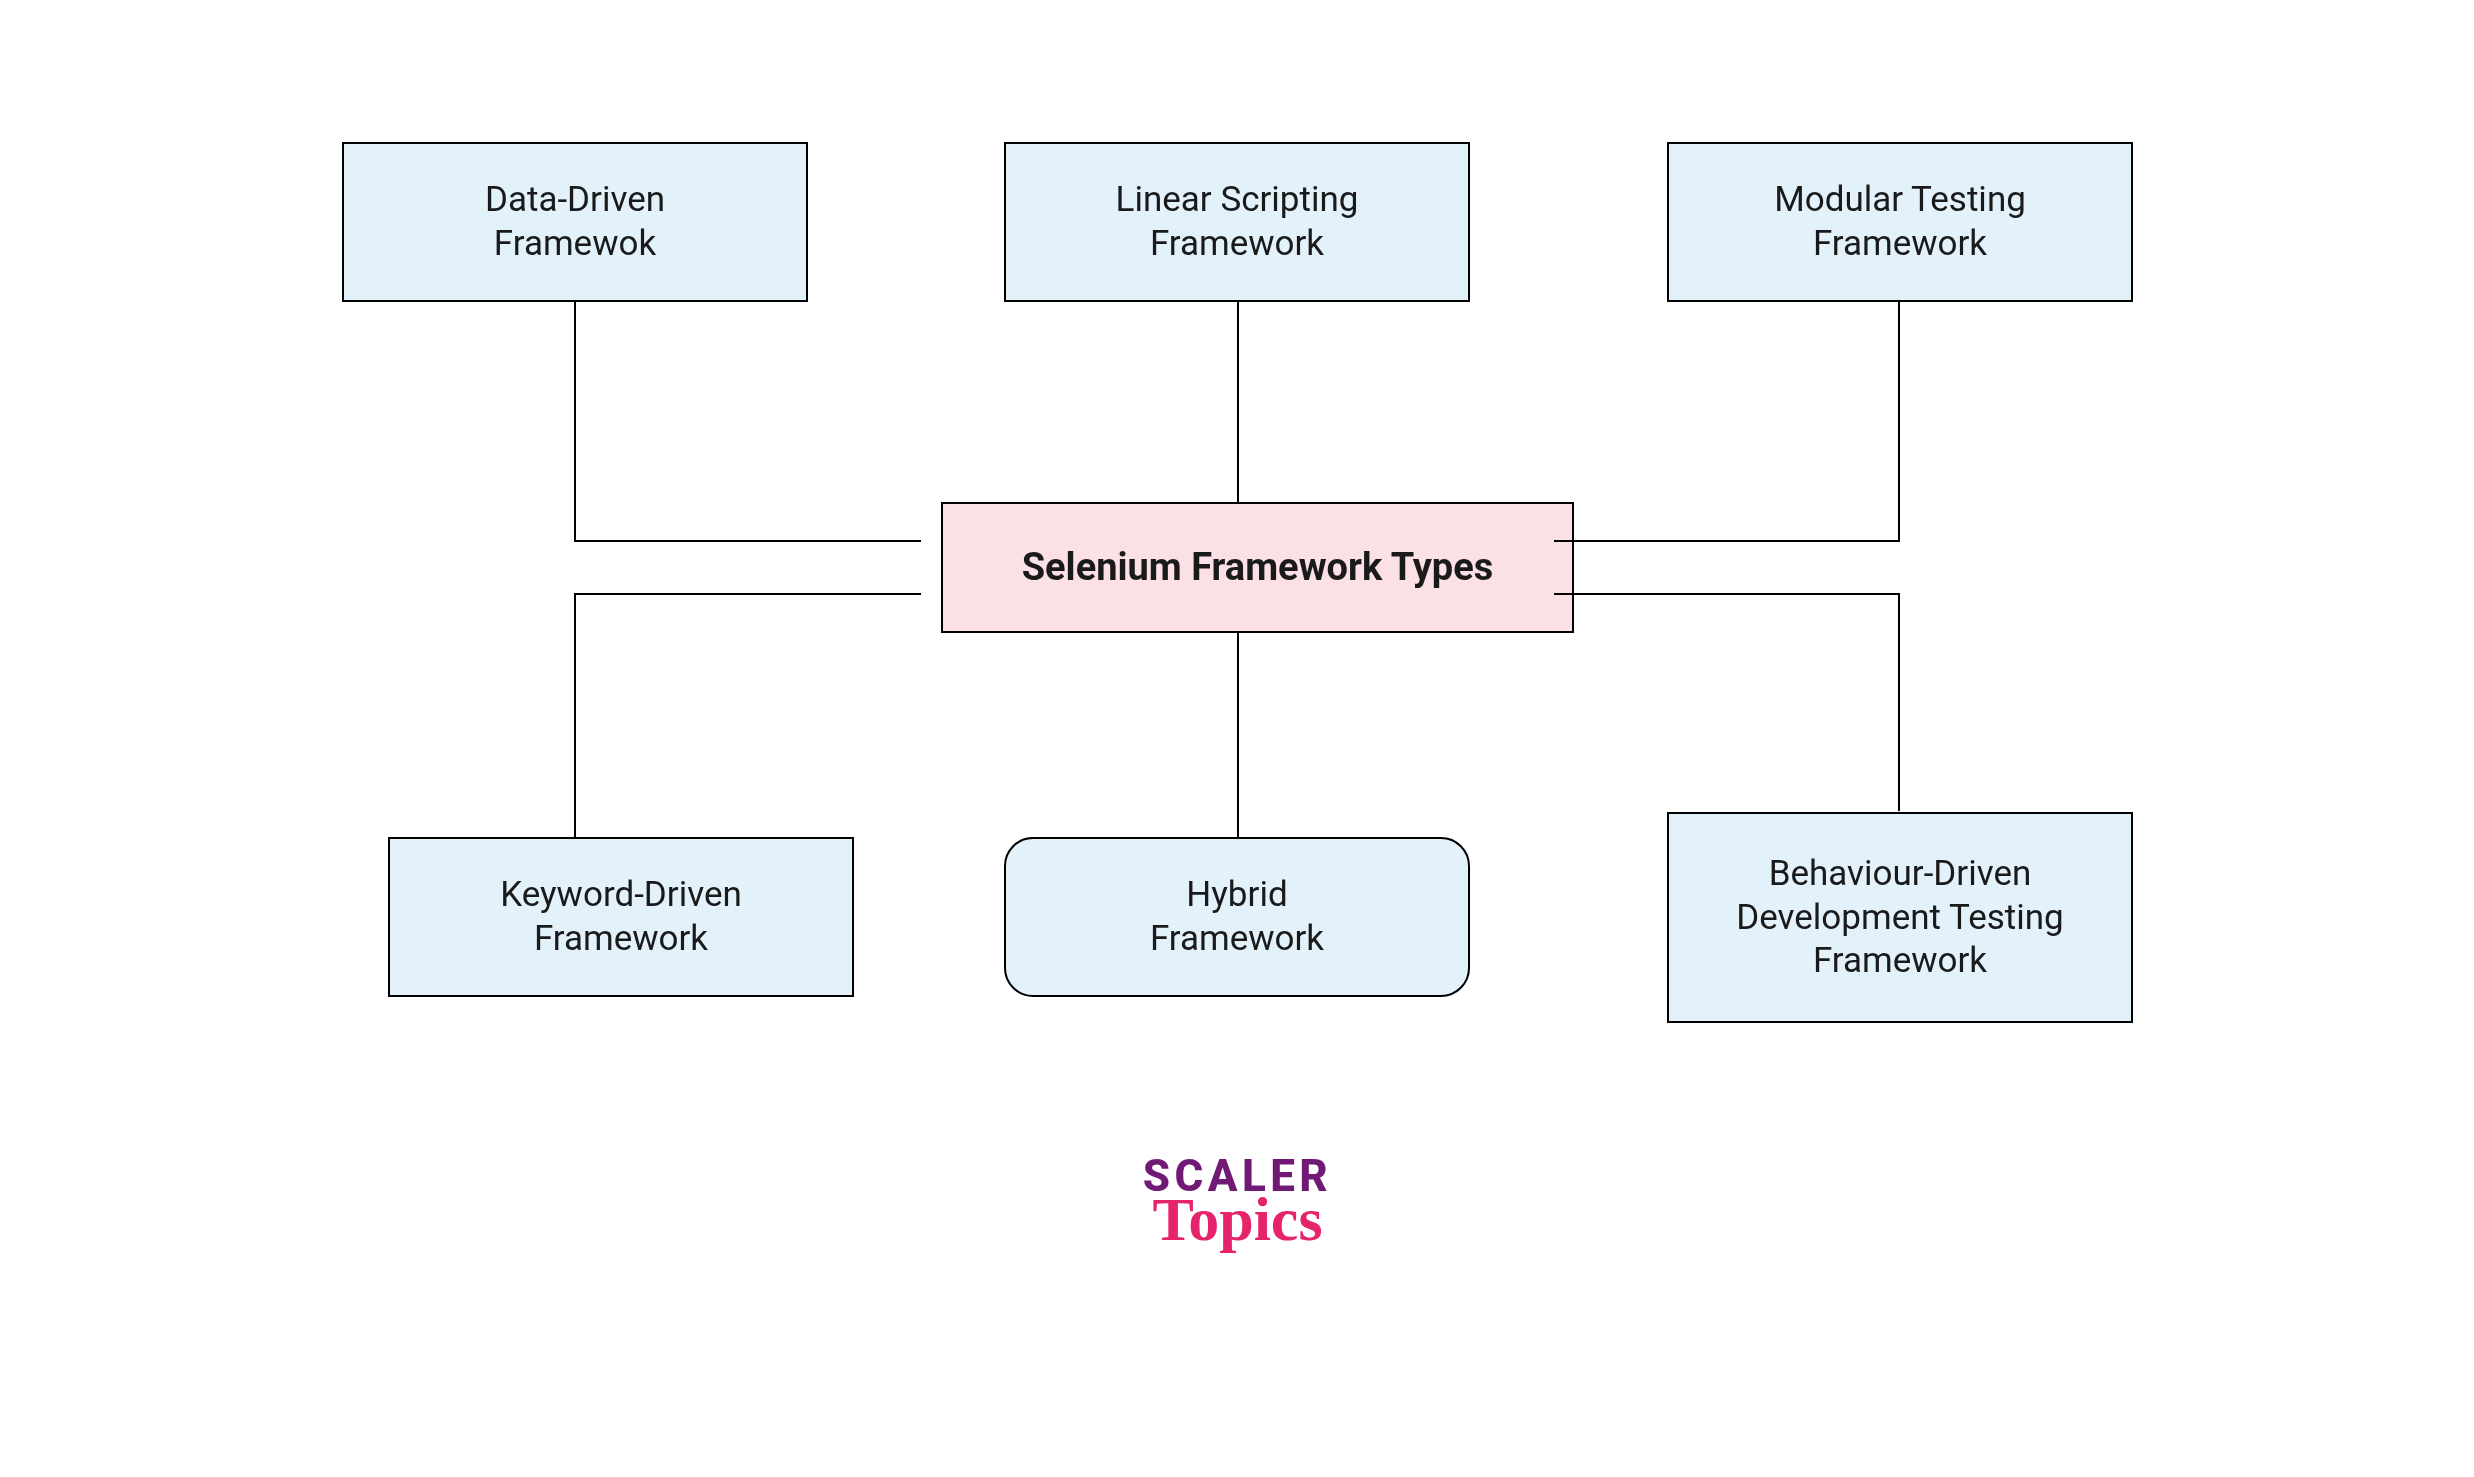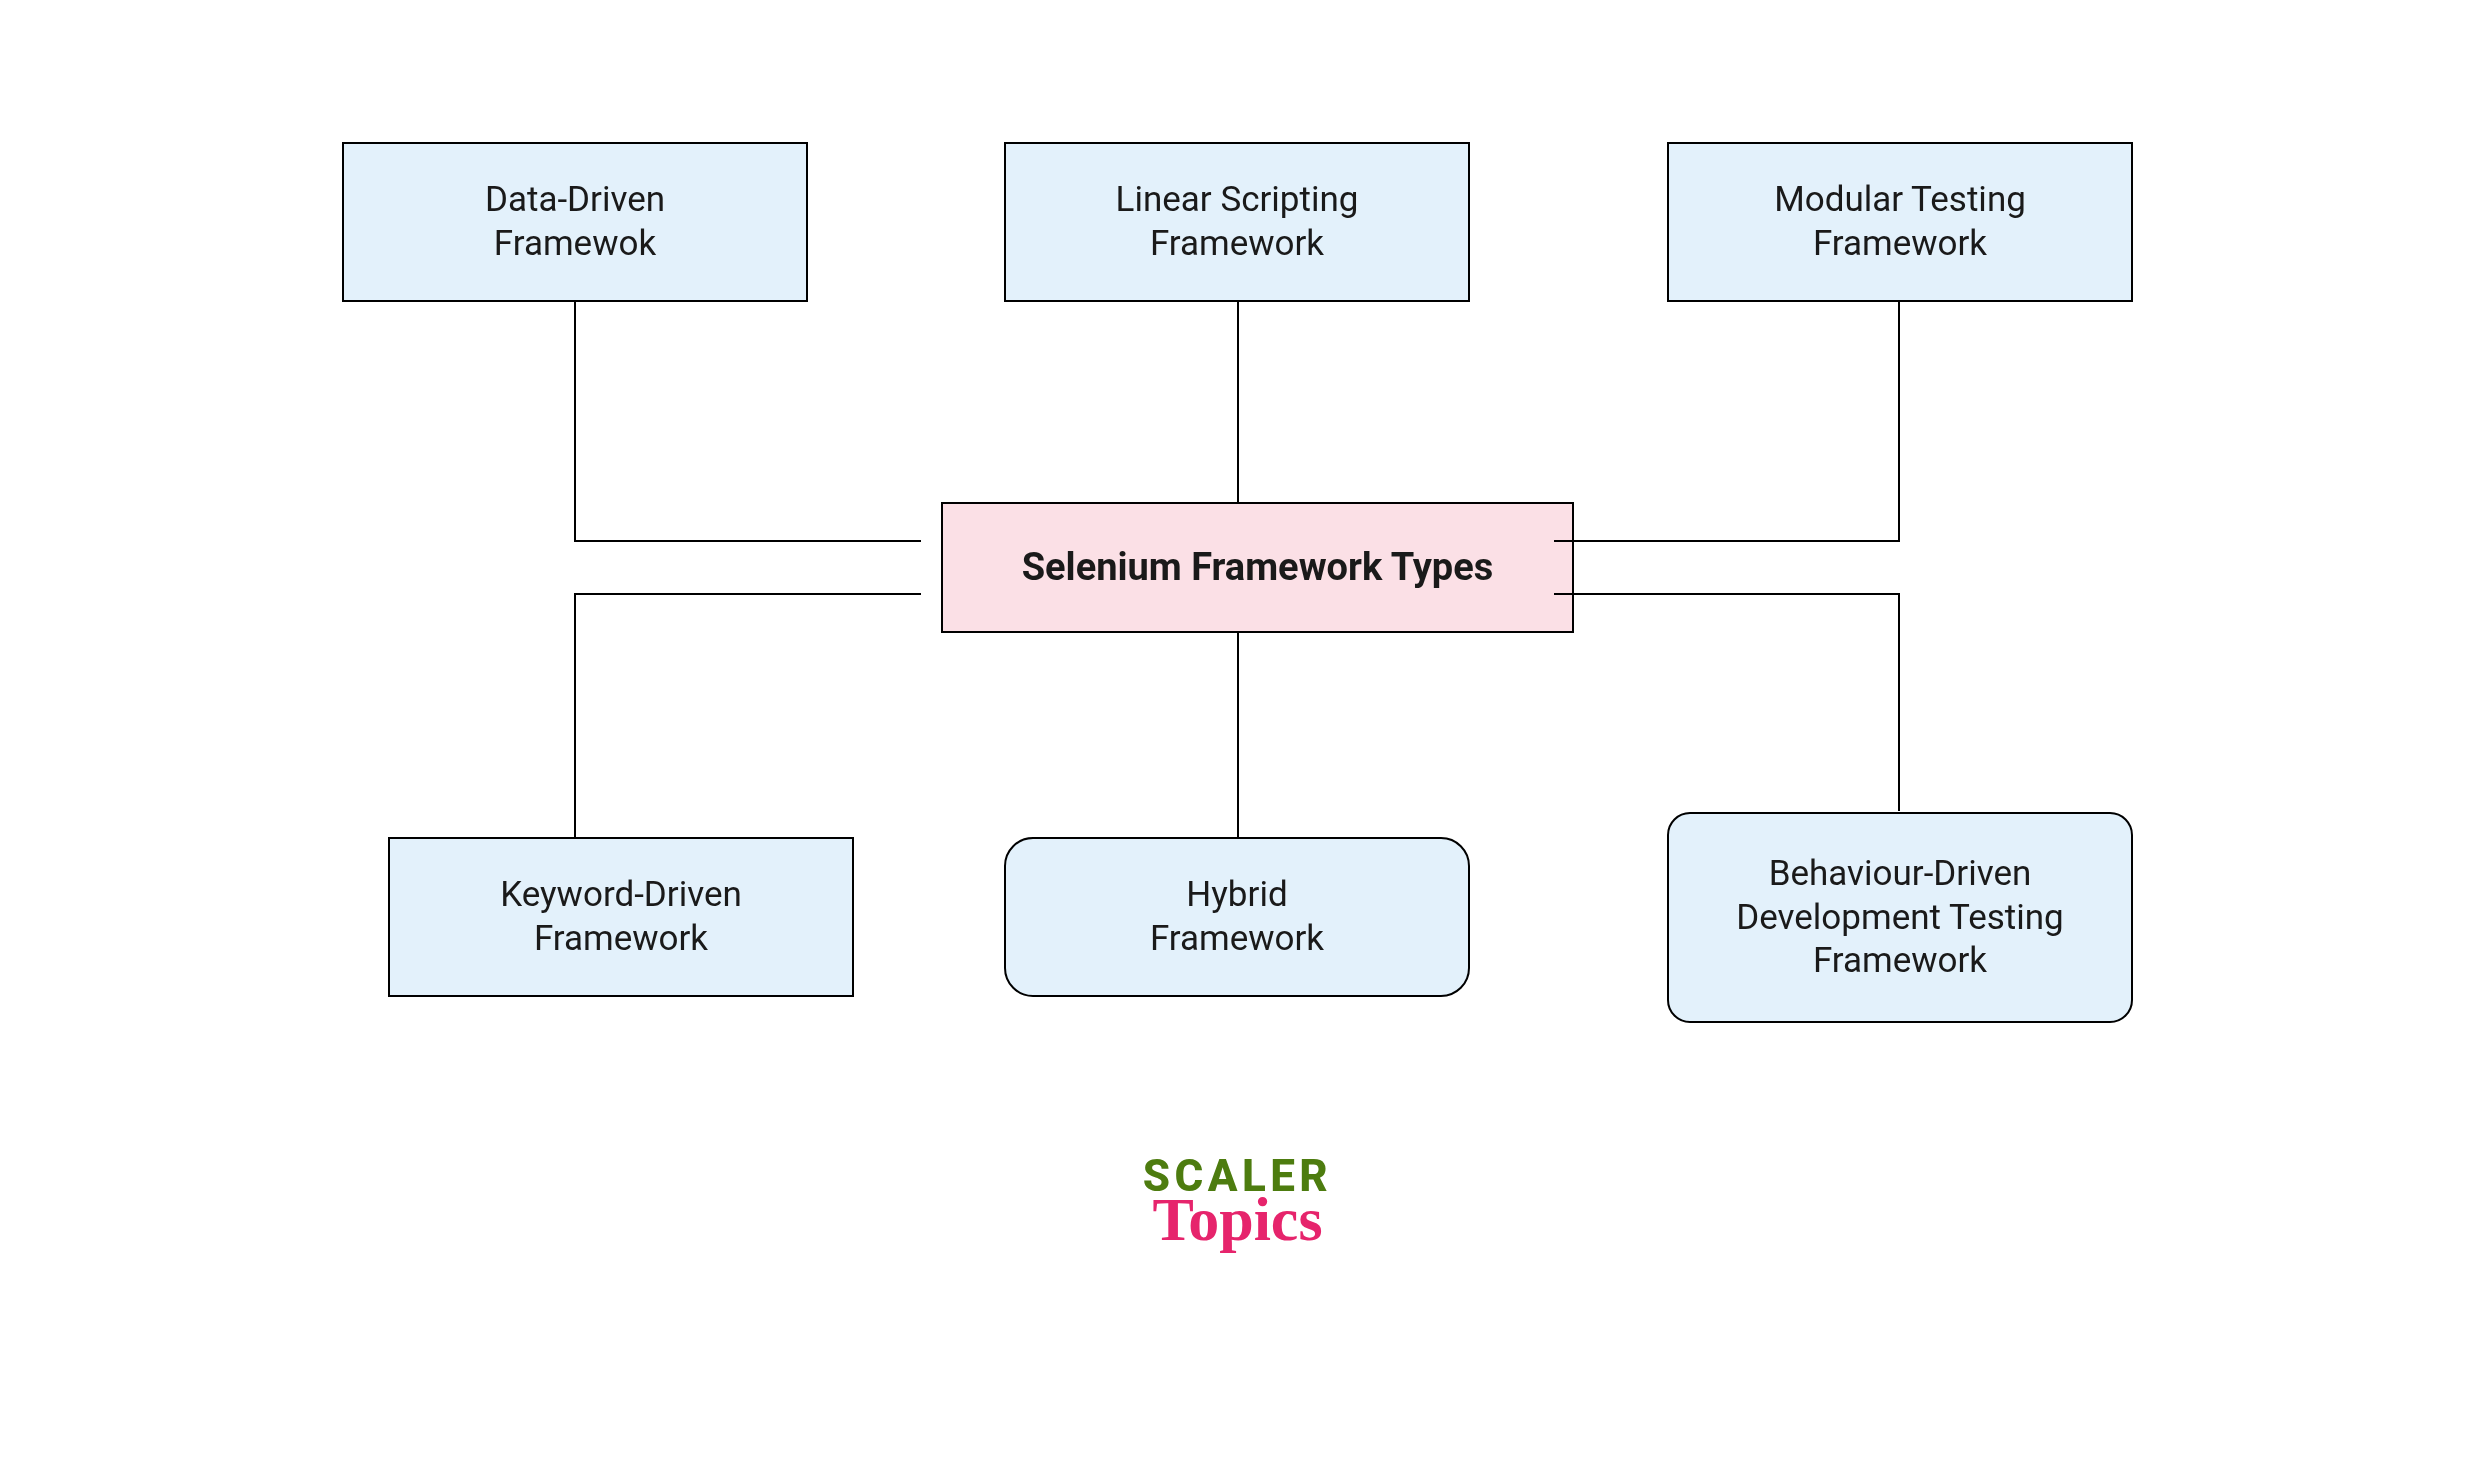--- a/index.html
+++ b/index.html
@@ -24,21 +24,20 @@
     box-sizing: border-box;
     padding: 14.6px 22px;
   }
   .child {
     background: #e3f1fb;
     width: 466px;
     height: 160px;
   }
   .child.tall {
     height: 211px;
-    border-radius: 23px;
   }
   .center {
     background: #fbe0e6;
     font-weight: 700;
     font-size: 38px;
     width: 633px;
     height: 131px;
   }
   .connector {
     position: absolute;
@@ -47,21 +46,21 @@
   .logo {
     position: absolute;
     text-align: center;
     left: 50%;
     transform: translateX(-50%);
   }
   .logo .scaler {
     font-weight: 800;
     font-size: 44px;
     letter-spacing: 4.4px;
-    color: #4d7c0f;
+    color: #701a75;
     font-family: -apple-system, BlinkMacSystemFont, "Segoe UI", Roboto, sans-serif;
   }
   .logo .topics {
     font-family: "Brush Script MT", "Segoe Script", cursive;
     font-size: 62px;
     color: #e6246c;
     margin-top: -18px;
     font-weight: 600;
   }
 </style>

